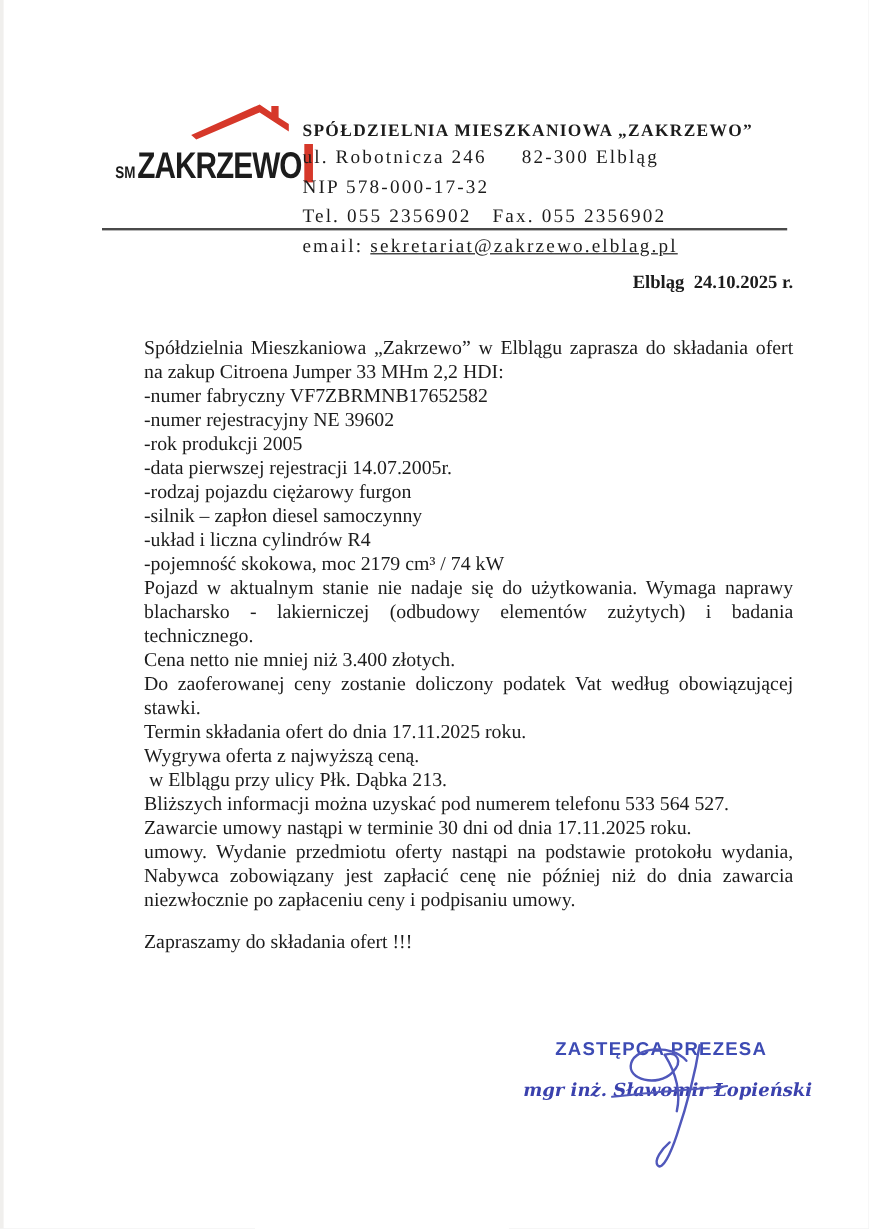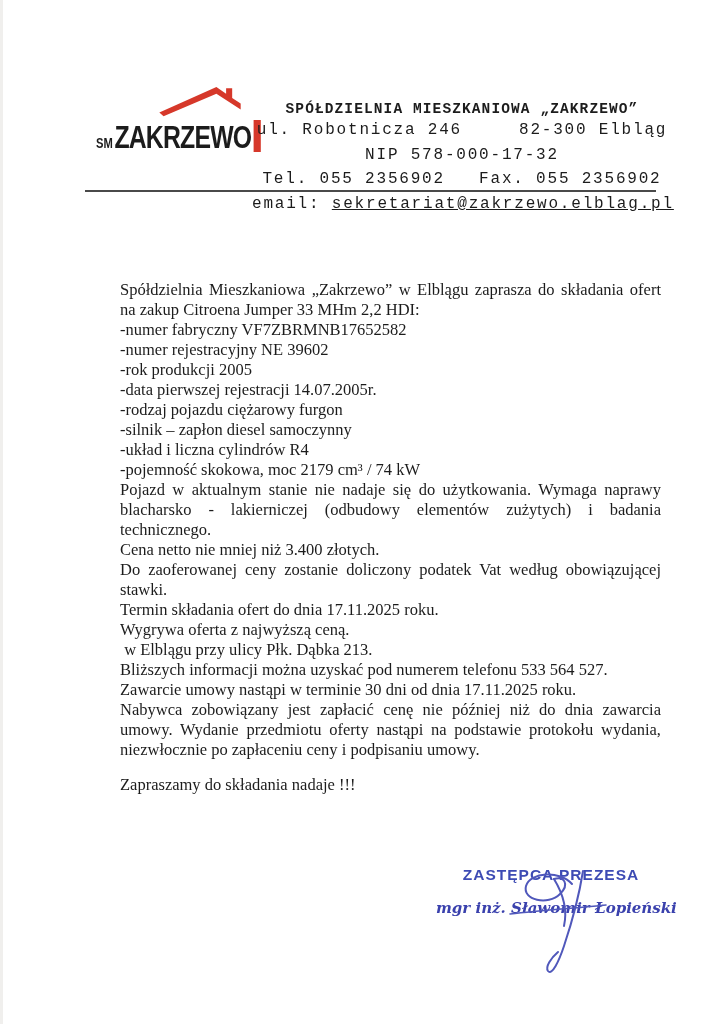--- a/index.html
+++ b/index.html
@@ -15,22 +15,22 @@
   .logo-roof{position:absolute;right:2px;top:0;width:92px;height:34px;}
   .logo-row{position:absolute;left:0;bottom:6px;display:flex;align-items:flex-end;
             transform:scaleX(0.80);transform-origin:left bottom;white-space:nowrap;}
   .logo-sm{font-family:"Liberation Sans",sans-serif;font-weight:bold;font-size:14px;
            letter-spacing:0;line-height:1;margin-right:2px;padding-bottom:2px;}
   .logo-name{font-family:"Liberation Sans",sans-serif;font-weight:bold;font-size:31px;
              letter-spacing:-1px;line-height:0.9;}
   .logo-bar{width:9px;height:32px;margin-left:3px;}
 
   
-  .header-info{position:absolute;left:252px;top:101px;width:420px;text-align:center;
-               font-family:Liberation Mono, monospace;}
+  .header-info{position:absolute;left:252px;top:101px;width:420px;text-align:left;
+               font-family:Liberation Serif, serif;}
   .company{font-weight:bold;font-size:14.5px;letter-spacing:1.1px;white-space:pre;}
   .hline{font-size:16px;letter-spacing:1.8px;margin-top:3px;white-space:pre;line-height:1.35;}
   .email-link{text-decoration:underline;color:#1c1c1c;}
 
   .rule{position:absolute;left:85px;top:190px;width:571px;height:0;
         border-top:2px solid #4a4a4a;}
 
   
   .date{position:absolute;left:0;top:227px;width:661px;text-align:right;
         font-weight:bold;font-size:15.5px;white-space:pre;}
@@ -70,20 +70,21 @@
   <div class="header-info">
     <div class="company">SPÓŁDZIELNIA MIESZKANIOWA „ZAKRZEWO”</div>
     <div class="hline">ul. Robotnicza 246     82-300 Elbląg</div>
     <div class="hline">NIP 578-000-17-32</div>
     <div class="hline">Tel. 055 2356902   Fax. 055 2356902</div>
     <div class="hline"><span>email: </span><span class="email-link">sekretariat@zakrzewo.elblag.pl</span></div>
   </div>
 
   <div class="rule"></div>
 
+  <div class="date">Elbląg  24.10.2025 r.</div>
 
   <div class="body-text">
     <div class="line j">Spółdzielnia Mieszkaniowa „Zakrzewo” w Elblągu zaprasza do składania ofert</div>
     <div class="line">na zakup Citroena Jumper 33 MHm 2,2 HDI:</div>
     <div class="line">-numer fabryczny VF7ZBRMNB17652582</div>
     <div class="line">-numer rejestracyjny NE 39602</div>
     <div class="line">-rok produkcji 2005</div>
     <div class="line">-data pierwszej rejestracji 14.07.2005r.</div>
     <div class="line">-rodzaj pojazdu ciężarowy furgon</div>
     <div class="line">-silnik – zapłon diesel samoczynny</div>
@@ -93,25 +94,25 @@
     <div class="line j">blacharsko - lakierniczej (odbudowy elementów zużytych) i badania</div>
     <div class="line">technicznego.</div>
     <div class="line">Cena netto nie mniej niż 3.400 złotych.</div>
     <div class="line j">Do zaoferowanej ceny zostanie doliczony podatek Vat według obowiązującej</div>
     <div class="line">stawki.</div>
     <div class="line">Termin składania ofert do dnia 17.11.2025 roku.</div>
     <div class="line">Wygrywa oferta z najwyższą ceną.</div>
     <div class="line"> w Elblągu przy ulicy Płk. Dąbka 213.</div>
     <div class="line">Bliższych informacji można uzyskać pod numerem telefonu 533 564 527.</div>
     <div class="line">Zawarcie umowy nastąpi w terminie 30 dni od dnia 17.11.2025 roku.</div>
+    <div class="line j">umowy. Wydanie przedmiotu oferty nastąpi na podstawie protokołu wydania,</div>
     <div class="line j">Nabywca zobowiązany jest zapłacić cenę nie później niż do dnia zawarcia</div>
-    <div class="line j">umowy. Wydanie przedmiotu oferty nastąpi na podstawie protokołu wydania,</div>
     <div class="line">niezwłocznie po zapłaceniu ceny i podpisaniu umowy.</div>
     <div class="spacer"></div>
-    <div class="line">Zapraszamy do składania nadaje !!!</div>
+    <div class="line">Zapraszamy do składania ofert !!!</div>
   </div>
 
   <div class="sig">
     <div class="sig-title">ZASTĘPCA PREZESA</div>
     <div class="sig-name">mgr inż. Sławomir Łopieński</div>
     <svg class="sig-svg" viewBox="0 0 140 112">
       <g fill="none" stroke="#5058bb" stroke-width="2" stroke-linecap="round">
         <path d="M84,16 C72,2 42,4 38,18 C34,32 60,38 72,26 C82,16 76,8 66,11"></path>
         <path d="M95,3 C92,22 86,48 76,78 C71,93 64,108 60,103 C57,99 63,90 70,84"></path>
         <path d="M66,11 C74,24 80,40 76,58"></path>

